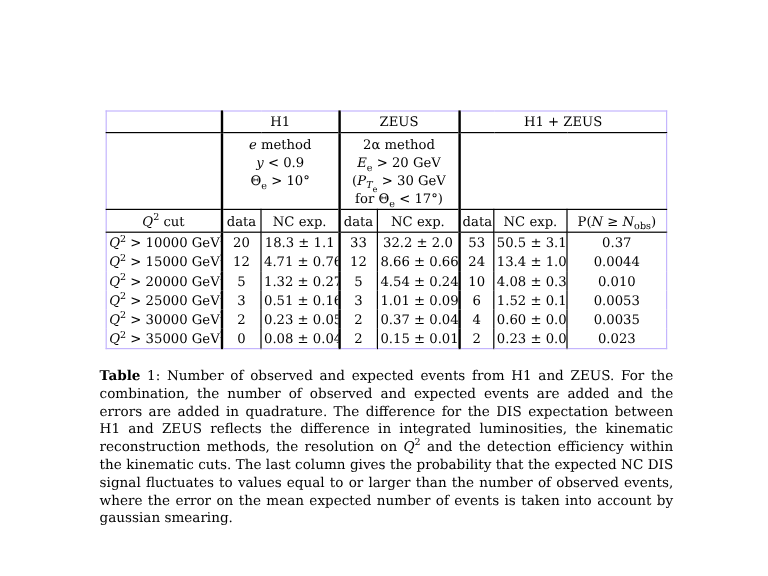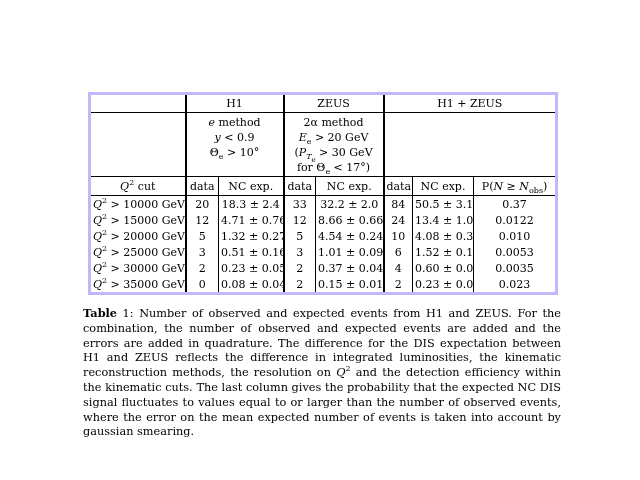--- a/index.html
+++ b/index.html
@@ -16,21 +16,21 @@
   table.results {
     position: absolute;
     left: 88px;
     top: 92px;
     border-collapse: collapse;
     table-layout: fixed;
     width: 467px;
     font-size: 11px;
     color: #000;
   }
-  table.results { border: 3px solid #c4b5fd; }
+  table.results { border: 1px solid #c4b5fd; }
   td {
     text-align: center;
     vertical-align: middle;
     padding: 0 2px;
     overflow: hidden;
     white-space: nowrap;
   }
   
   .br1 { border-right: 1px solid #000; text-align: center; }
   .br2 { border-right: 2px solid #000; }
@@ -108,36 +108,36 @@
       <td class="bb br1">data</td>
       <td class="bb br2">NC exp.</td>
       <td class="bb br1">data</td>
       <td class="bb br1">NC exp.</td>
       <td class="bb">P(<i>N</i> ≥ <i>N</i><sub>obs</sub>)</td>
     </tr>
 
     <tr class="row-data">
       <td class="br2"><i>Q</i><sup>2</sup> &gt; 10000 GeV<sup>2</sup></td>
       <td class="br1">20</td>
-      <td class="br2">18.3 ± 2.4</td>
+      <td class="br2">18.3 ± 1.1</td>
       <td class="br1">33</td>
       <td class="br2">32.2 ± 2.0</td>
-      <td class="br1">84</td>
+      <td class="br1">53</td>
       <td class="br1">50.5 ± 3.1</td>
       <td>0.37</td>
     </tr>
     <tr class="row-data">
       <td class="br2"><i>Q</i><sup>2</sup> &gt; 15000 GeV<sup>2</sup></td>
       <td class="br1">12</td>
       <td class="br2">4.71 ± 0.76</td>
       <td class="br1">12</td>
       <td class="br2">8.66 ± 0.66</td>
       <td class="br1">24</td>
       <td class="br1">13.4 ± 1.0</td>
-      <td>0.0122</td>
+      <td>0.0044</td>
     </tr>
     <tr class="row-data">
       <td class="br2"><i>Q</i><sup>2</sup> &gt; 20000 GeV<sup>2</sup></td>
       <td class="br1">5</td>
       <td class="br2">1.32 ± 0.27</td>
       <td class="br1">5</td>
       <td class="br2">4.54 ± 0.24</td>
       <td class="br1">10</td>
       <td class="br1">4.08 ± 0.36</td>
       <td>0.010</td>

